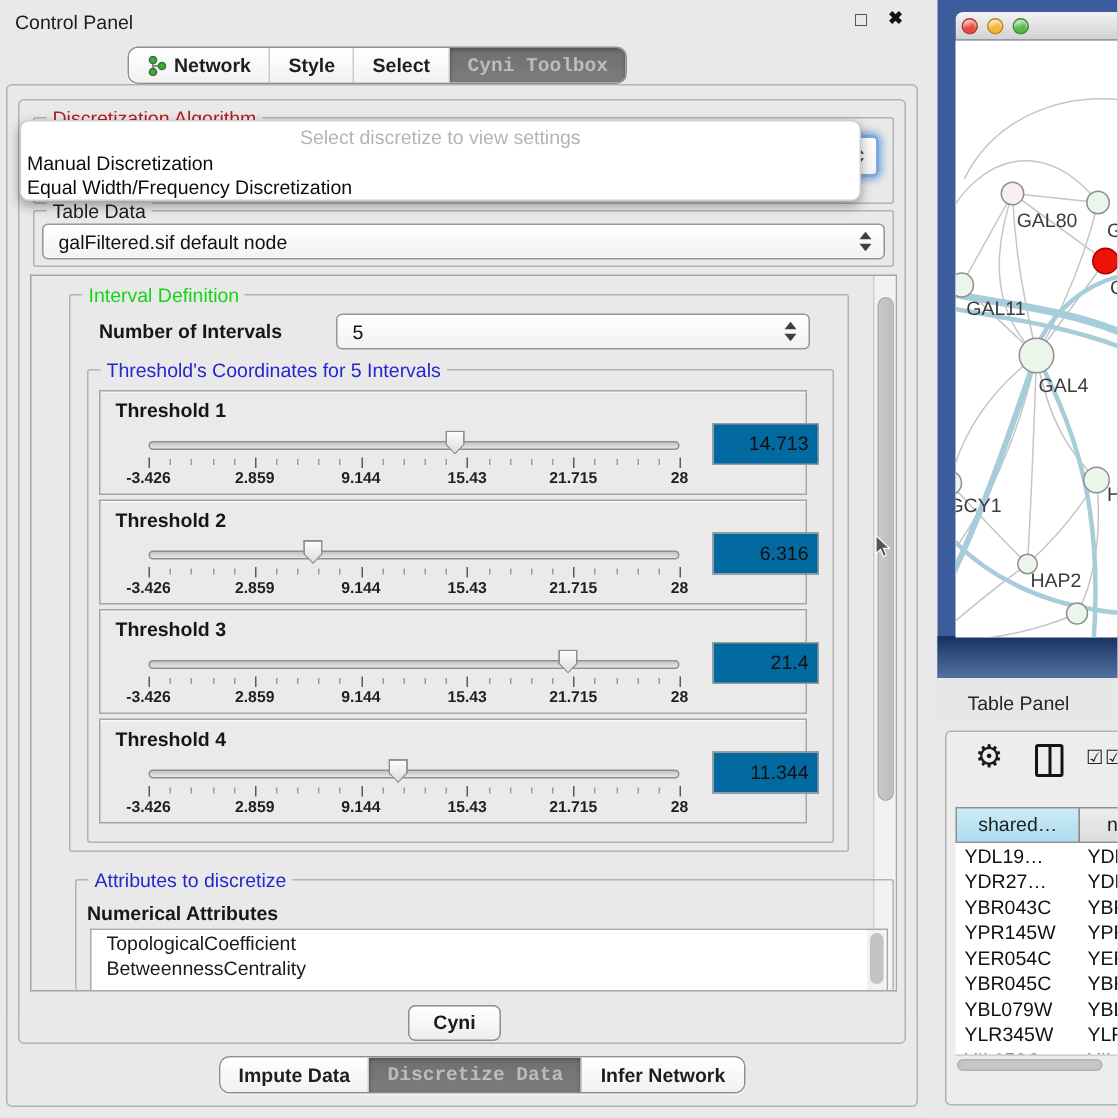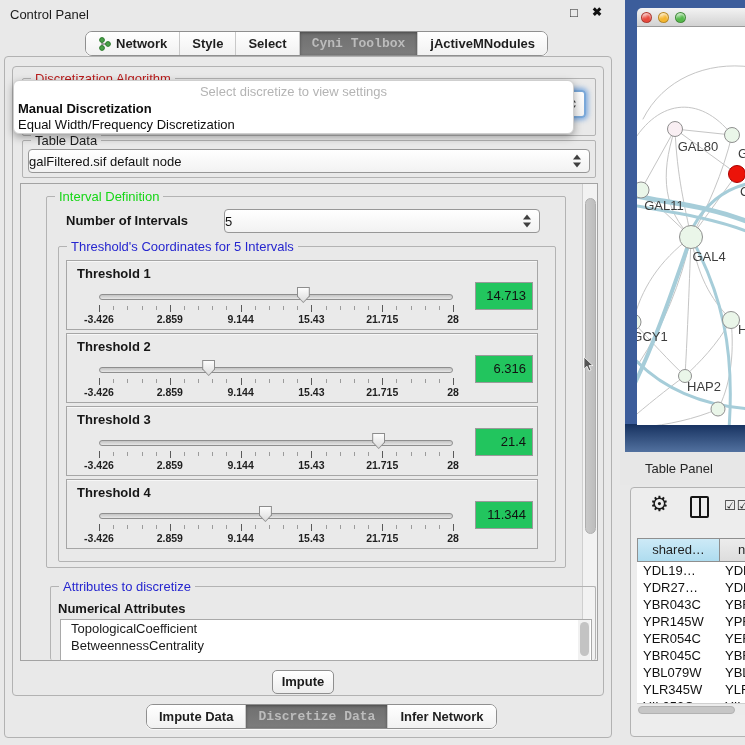--- a/index.html
+++ b/index.html
@@ -27,47 +27,47 @@
 
   
   .group { position:absolute; border:1px solid #b3b3b3; border-radius:2px; }
   .group-label { position:absolute; top:-8px; left:8px; background:#e9e9e9; padding:0 4px; font-size:13px; white-space:nowrap; }
   .lbl-gray { color:#b91c1c; }
   .lbl-green { color:#15d615; }
   .lbl-blue { color:#2626cf; }
   .lbl-dark { color:#1d1d1d; }
 
   
-  .combo { position:absolute; background:linear-gradient(#ffffff,#f2f2f2); border:1px solid #979797; border-radius:4px; font-size:13px; color:#111; display:flex; align-items:center; }
+  .combo { position:absolute; background:linear-gradient(#ffffff,#f2f2f2); border:1px solid #979797; border-radius:4px; font-size:13px; color:#111; display:flex; align-items:center; padding-left:10px; }
   .combo.focused { border:2px solid #7aa8d9; box-shadow:0 0 5px 2px rgba(90,150,220,.75); }
   .stepper { position:absolute; right:7px; top:50%; width:9px; height:13px; transform:translateY(-50%); }
   .stepper::before { content:""; position:absolute; left:0; top:0; border-left:4px solid transparent; border-right:4px solid transparent; border-bottom:5px solid #3f3f3f; }
   .stepper::after { content:""; position:absolute; left:0; bottom:0; border-left:4px solid transparent; border-right:4px solid transparent; border-top:5px solid #3f3f3f; }
 
   
   .algo-popup { position:absolute; left:13px; top:80px; width:561px; height:54px; background:#fff; border:1px solid #cfcfcf; border-radius:6px; box-shadow:0 3px 8px rgba(0,0,0,.35); z-index:30; }
   .popup-placeholder { position:absolute; top:3px; left:0; width:100%; text-align:center; font-size:13px; color:#b4b4b4; }
   .popup-item { position:absolute; left:4px; font-size:13px; color:#0d0d0d; }
-  .popup-item.bold { font-weight:bold; }
+  .popup-item.bold { font-weight:normal; }
 
   
   .scrollpanel { position:absolute; left:20px; top:183px; width:578px; height:478px; border:1px solid #a3a3a3; background:#e9e9e9; overflow:hidden; }
   .vscroll { position:absolute; left:582px; top:184px; width:15px; height:476px; background:#f2f2f2; border-left:1px solid #cfcfcf; }
   .vscroll .thumb { position:absolute; left:2px; top:14px; width:11px; height:336px; background:linear-gradient(90deg,#c9c9c9,#bdbdbd); border:1px solid #aeaeae; border-radius:6px; }
 
   
   .threshold-panel { position:relative; width:472px; height:70px; margin-bottom:3px; border:1px solid #a6a6a6; background:#eaeaea; box-shadow:inset 0 1px 0 #f7f7f7; }
   .th-label { position:absolute; left:10px; top:5px; font-size:13px; font-weight:bold; color:#161616; }
   .slider-track { position:absolute; left:32px; top:33px; width:354px; height:6px; border:1px solid #8e8e8e; border-radius:4px; background:linear-gradient(#c3c3c3,#e6e6e6); }
   .slider-thumb { position:absolute; top:26px; width:13px; height:16px; background:#8d8d8d; clip-path:polygon(0 0,100% 0,100% 58%,50% 100%,0 58%); }
   .slider-thumb::after { content:""; position:absolute; inset:1px; background:linear-gradient(#fdfdfd,#dcdcdc); clip-path:polygon(0 0,100% 0,100% 58%,50% 100%,0 58%); }
   .tick { position:absolute; top:45px; width:1px; height:4px; background:#9b9b9b; }
   .tick.major { top:44px; height:7px; background:#5a5a5a; }
   .ticklabel { position:absolute; top:52px; width:60px; text-align:center; font-size:10.5px; font-weight:bold; color:#1f1f1f; }
-  .th-value { position:absolute; left:408px; top:21px; width:58px; height:28px; background:#22c55e; border:1px solid #9a9a9a; font-size:13px; color:#111; text-align:right; line-height:26px; padding-right:6px; }
+  .th-value { position:absolute; left:408px; top:21px; width:71px; height:28px; background:#0369a1; border:1px solid #9a9a9a; font-size:13px; color:#111; text-align:right; line-height:26px; padding-right:6px; }
 
   
   .attr-list { position:absolute; left:60px; top:619px; width:532px; height:42px; background:#fff; border:1px solid #a9a9a9; overflow:hidden; font-size:13px; color:#1a1a1a; }
   .attr-item { padding:1px 0 1px 10px; line-height:15px; }
   .attr-scroll { position:absolute; right:1px; top:1px; width:12px; height:40px; background:#f1f1f1; }
   .attr-scroll .thumb { position:absolute; left:1.5px; top:2px; width:9px; height:34px; background:#c3c3c3; border-radius:5px; }
 
   .apply-btn { position:absolute; left:272px; top:670px; width:62px; height:24px; background:linear-gradient(#ffffff,#ededed); border:1px solid #8f8f8f; border-radius:5px; font-size:13px; font-weight:600; color:#1b1b1b; text-align:center; line-height:22px; }
 
   
@@ -121,23 +121,20 @@
         <span>Network</span>
       </div>
       <div class="seg">
           <span>Style</span>
         </div>
       <div class="seg">
           <span>Select</span>
         </div>
       <div class="seg selected">
           <span>Cyni Toolbox</span>
-        </div>
-      <div class="seg">
-          <span>jActiveMNodules</span>
         </div>
     </div>
 
     <div class="cp-outer"></div>
     <div class="cp-inner"></div>
 
     <div class="group" style="left:22px; top:78px; width:574px; height:58px;">
       <span class="group-label lbl-gray">Discretization Algorithm</span>
     </div>
     <div class="combo focused" style="left:26px; top:90px; width:560px; height:28px; z-index:10;">
@@ -355,21 +352,21 @@
     </div>
     <div class="abs" style="left:58px; top:601px; font-size:13px; font-weight:bold; color:#161616;">Numerical Attributes</div>
     <div class="attr-list">
         <div class="attr-item">TopologicalCoefficient</div>
         <div class="attr-item">BetweennessCentrality</div>
       </div>
     <div class="attr-scroll" style="position:absolute; left:578px; top:620px;">
         <div class="thumb"></div>
       </div>
 
-    <div class="apply-btn">Impute</div>
+    <div class="apply-btn">Cyni</div>
 
     <div class="segbar bottom-tabbar">
       <div class="seg">
           <span>Impute Data</span>
         </div>
       <div class="seg selected">
           <span>Discretize Data</span>
         </div>
       <div class="seg">
           <span>Infer Network</span>

